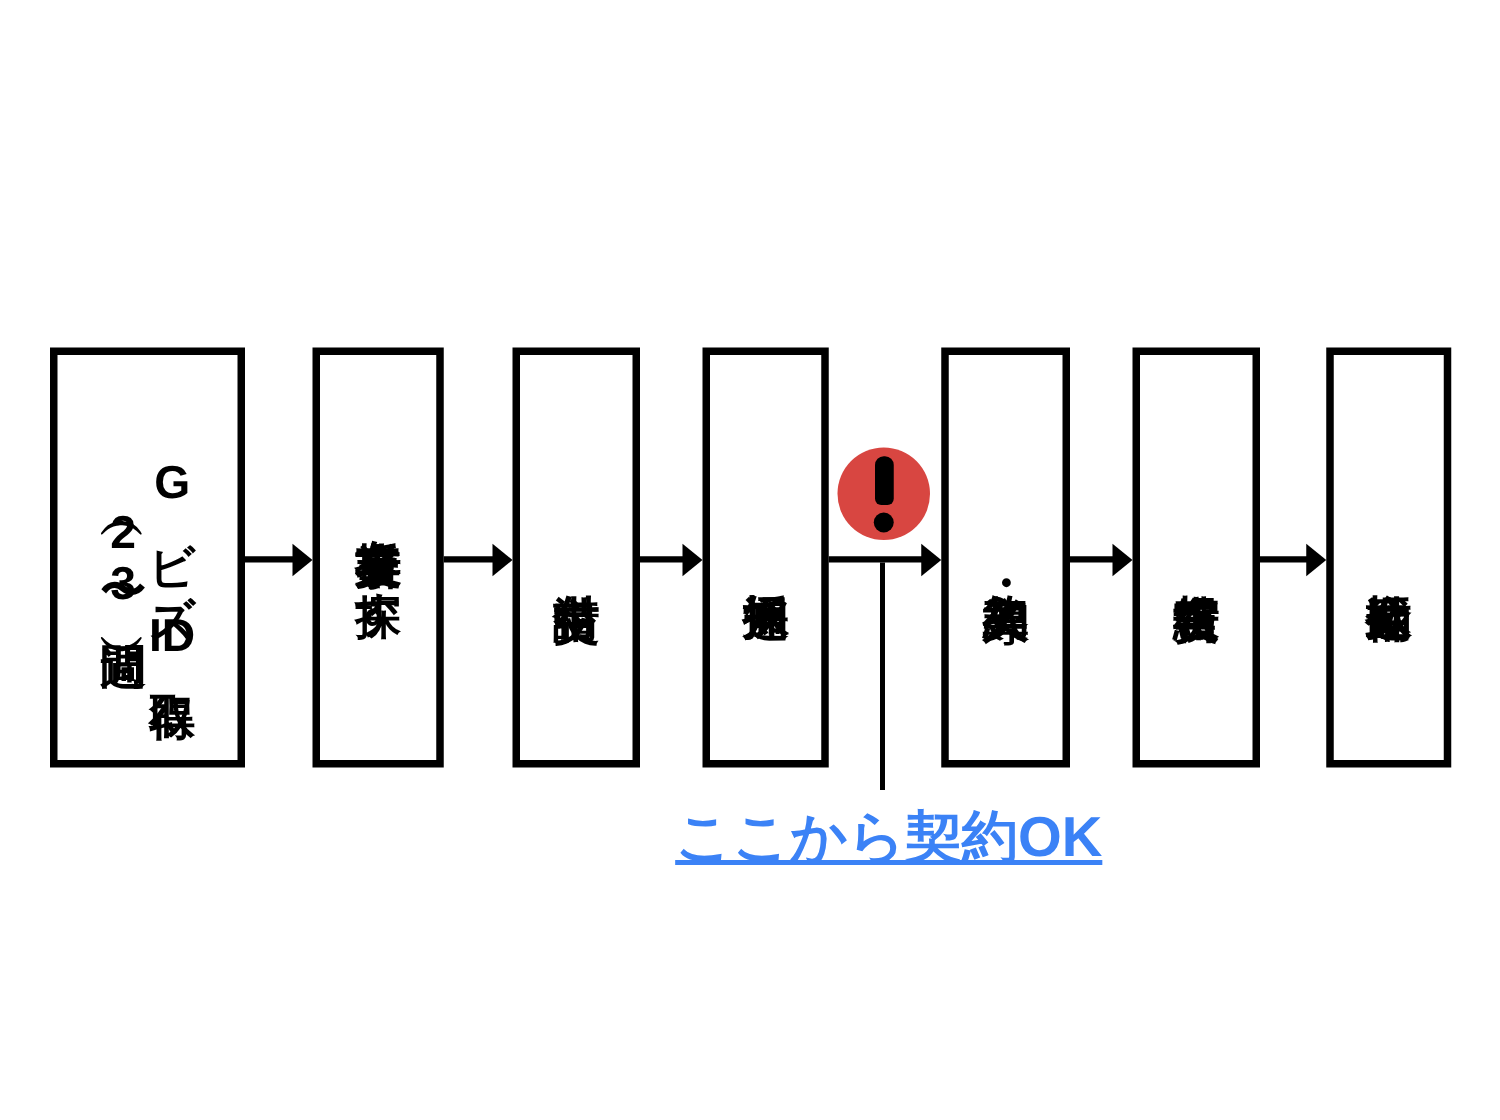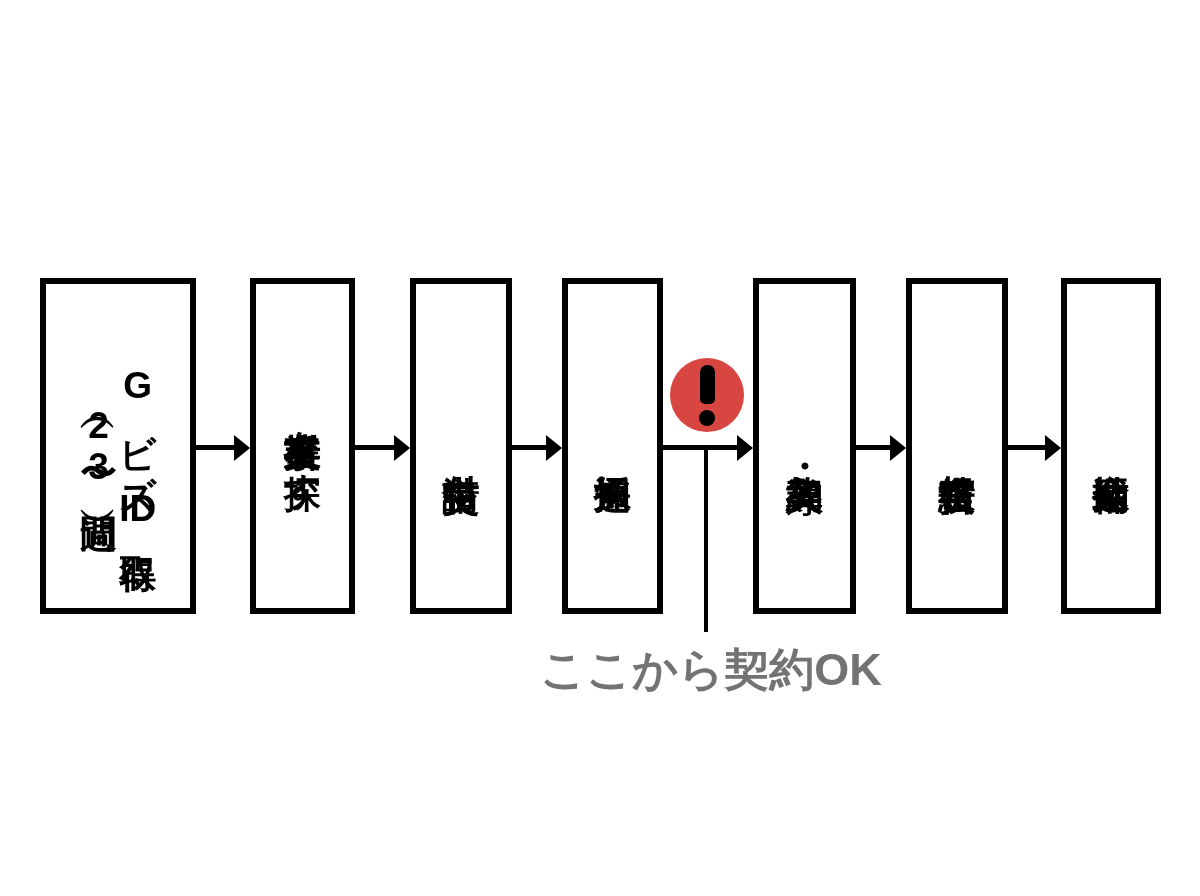--- a/index.html
+++ b/index.html
@@ -114,22 +114,23 @@
     height: 182px;
     background: #000000;
   }
   .callout-label {
     position: absolute;
     left: 711px;
     top: 640px;
     transform: translateX(-50%);
     font-size: 45px;
     font-weight: 800;
-    color: #737373;
+    color: #3b82f6;
     white-space: nowrap;
+    text-decoration: underline;
   }
 </style>
 </head>
 <body>
 
 <div class="canvas">
 
   <div class="step pos1">
     <div class="vtext">
       <div><span>Gビズ</span><span class="tcy">ID</span><span>取得</span></div>

